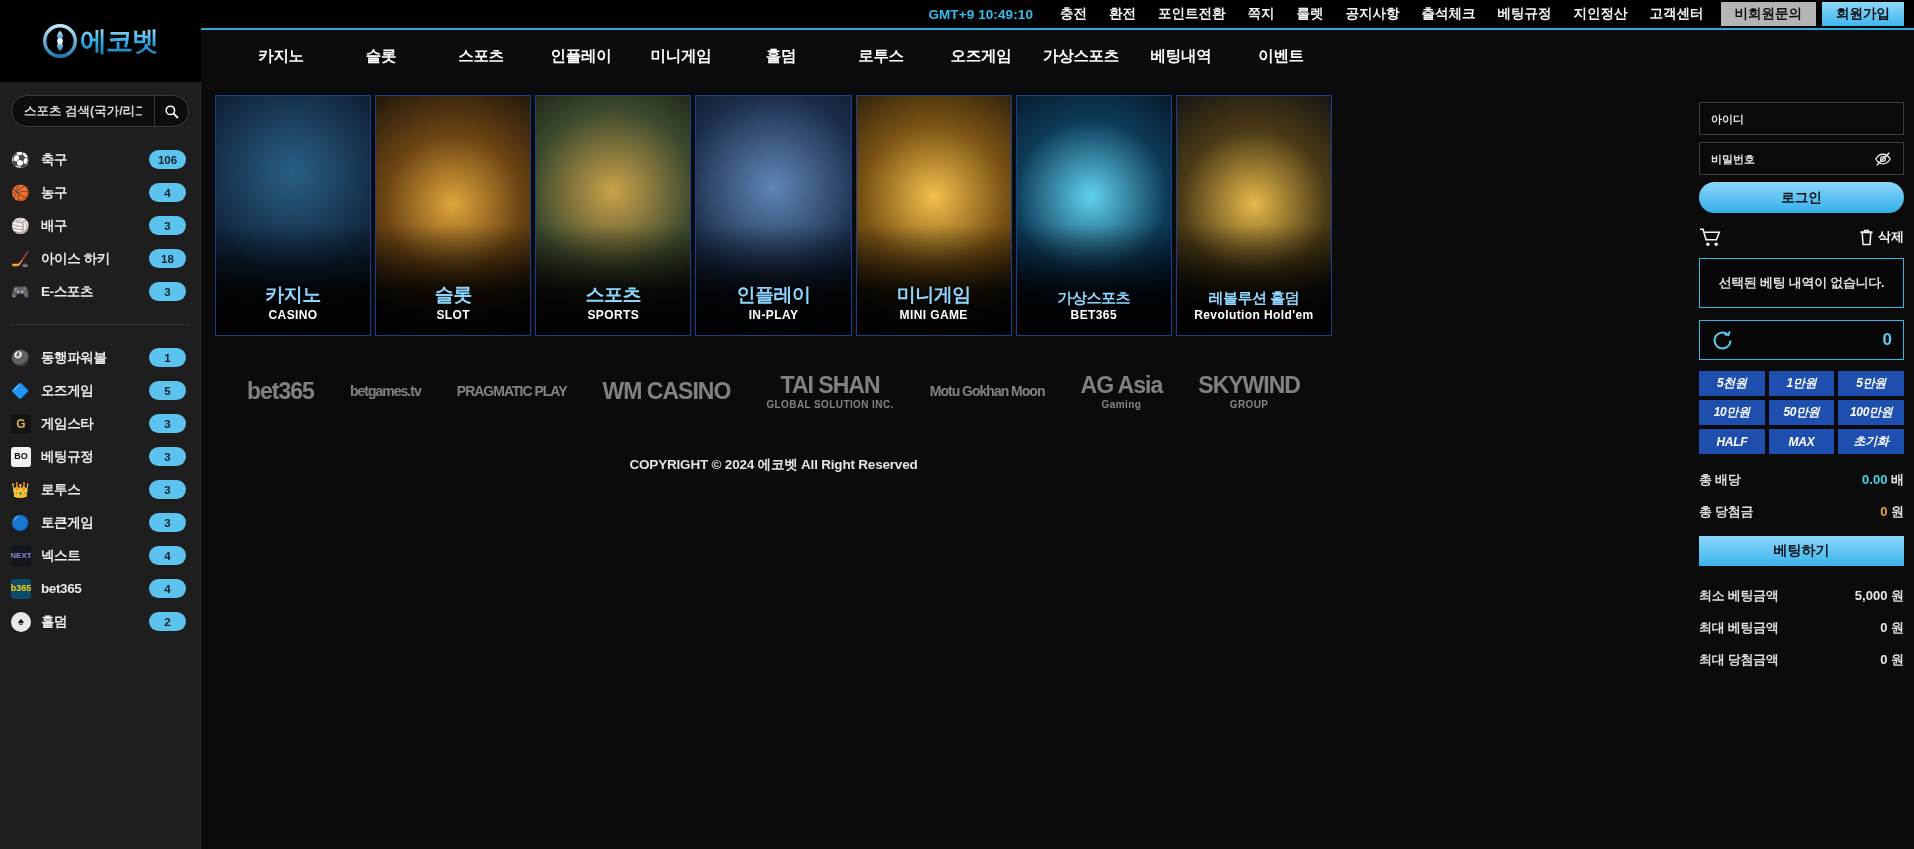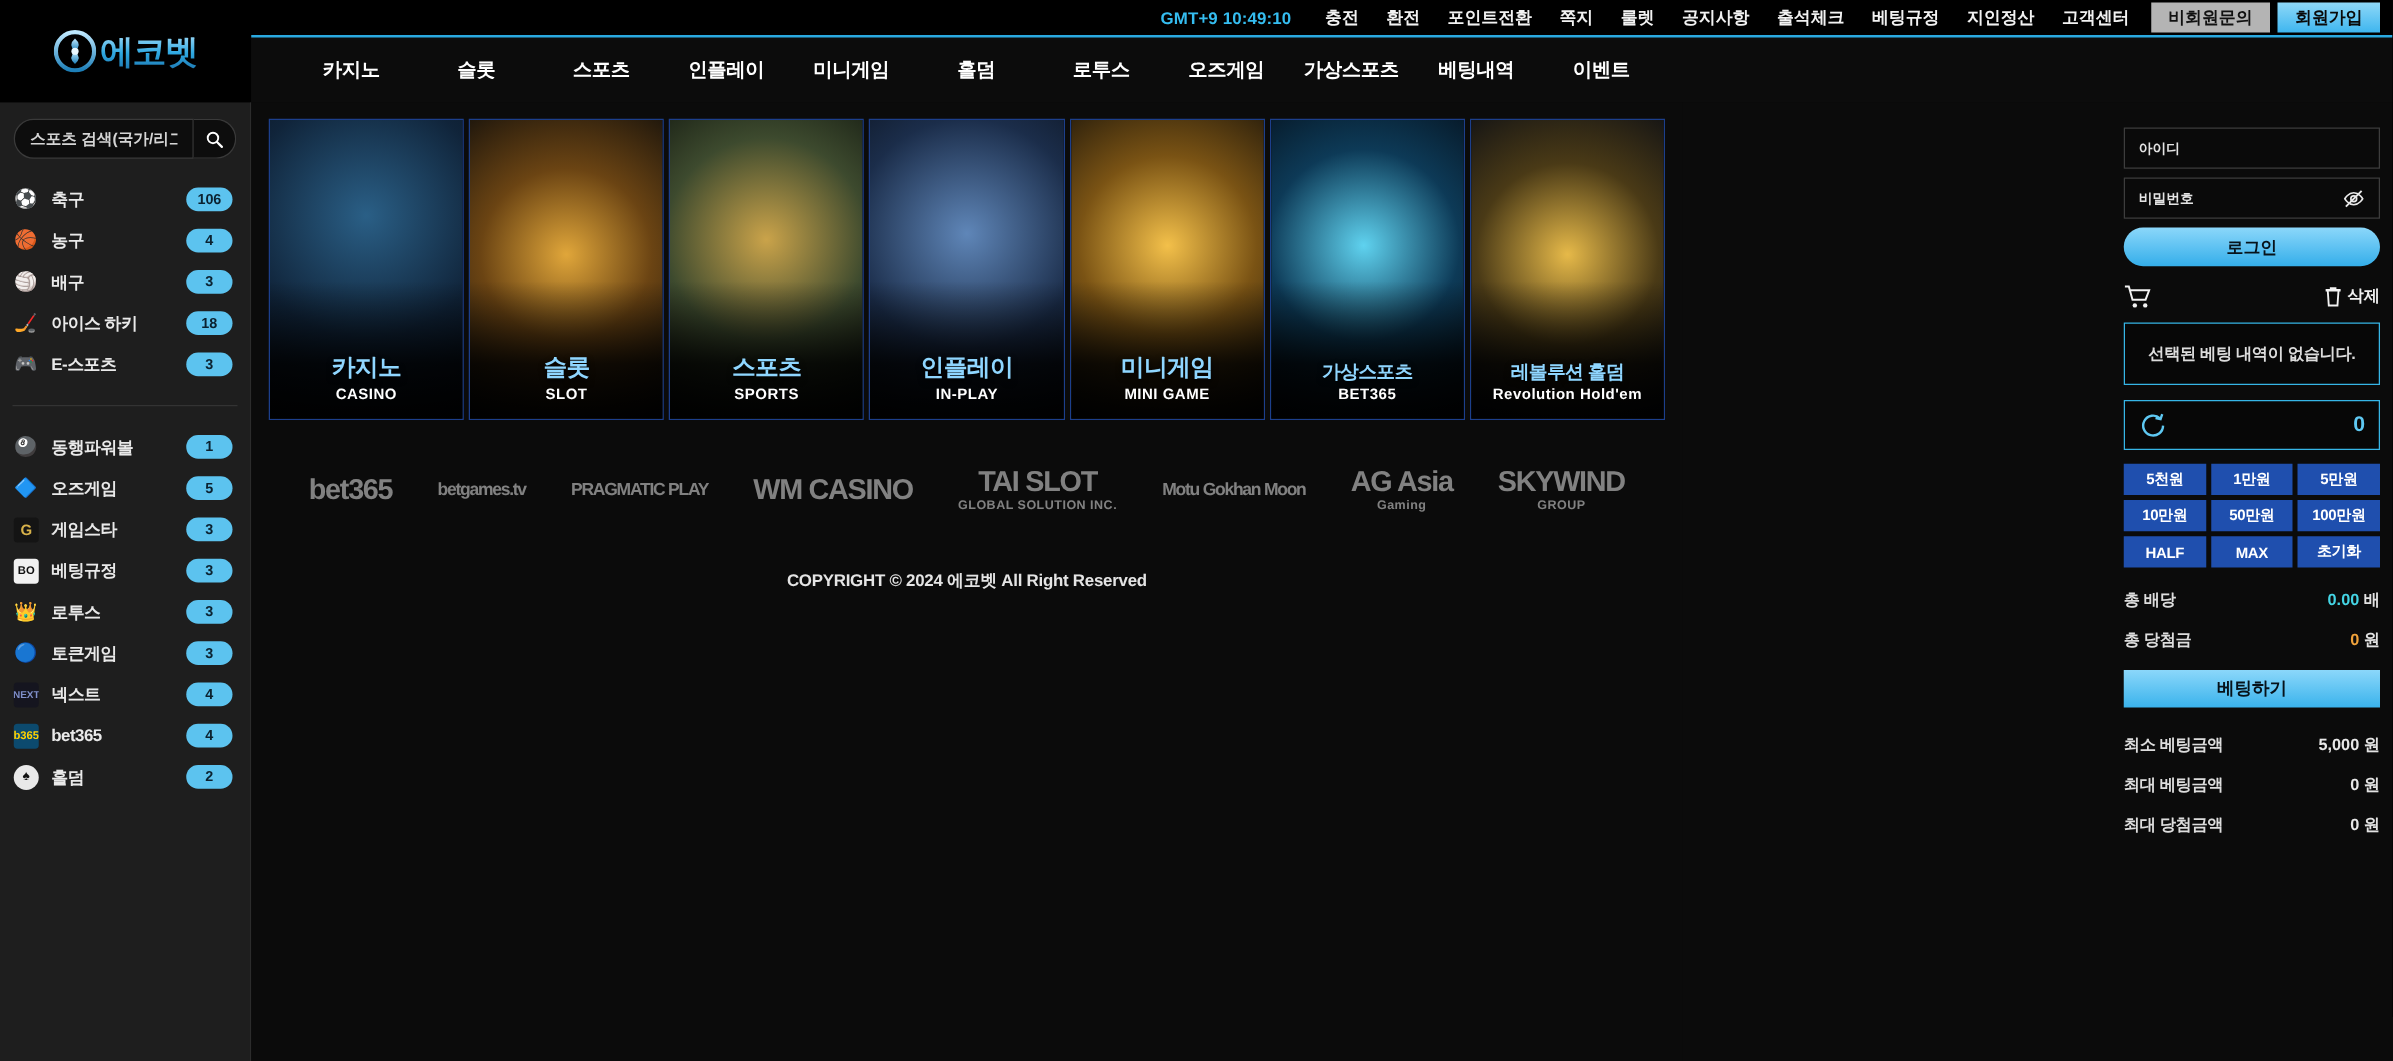--- a/index.html
+++ b/index.html
@@ -158,21 +158,21 @@
   .empty-box {
     border: 1px solid #36b5e6; background: #070707; height: 50px;
     display: flex; align-items: center; justify-content: center;
     font-size: 13px; font-weight: 700; color: #dcdcdc; letter-spacing: -.3px;
   }
   .amount-box {
     border: 1px solid #36b5e6; background: #070707; height: 40px; margin-top: 12px;
     display: flex; align-items: center; justify-content: space-between; padding: 0 11px;
   }
   .amount-val { font-size: 17px; font-weight: 700; color: #5ec8f2; }
-  .chips { display: grid; grid-template-columns: repeat(3, 1fr); gap: 4px; margin-top: 11px; }
+  .chips { display: grid; grid-template-columns: repeat(3, 1fr); gap: 4px; margin-top: 11px; font-style: italic; }
   .chip {
     height: 25px; background: #1f4fae; color: #ffffff; font-size: 12px; font-weight: 800;
     display: flex; align-items: center; justify-content: center; cursor: pointer; letter-spacing: -.3px;
   }
   .statrow {
     display: flex; align-items: center; justify-content: space-between;
     height: 32px; font-size: 13px; font-weight: 700;
   }
   .statrow .k { color: #dddddd; letter-spacing: -.3px; }
   .statrow .v.cyan { color: #44d4e4; }
@@ -395,21 +395,21 @@
         <div class="brand">
           <div class="b1" style="font-size: 14px;">betgames.tv</div>
         </div>
         <div class="brand">
           <div class="b1" style="font-size: 14px;">PRAGMATIC PLAY</div>
         </div>
         <div class="brand">
           <div class="b1">WM CASINO</div>
         </div>
         <div class="brand">
-          <div class="b1">TAI SLOT</div>
+          <div class="b1">TAI SHAN</div>
           <div class="b2">GLOBAL SOLUTION INC.</div>
         </div>
         <div class="brand">
           <div class="b1" style="font-size: 14px;">Motu Gokhan Moon</div>
         </div>
         <div class="brand">
           <div class="b1">AG Asia</div>
           <div class="b2">Gaming</div>
         </div>
         <div class="brand">

